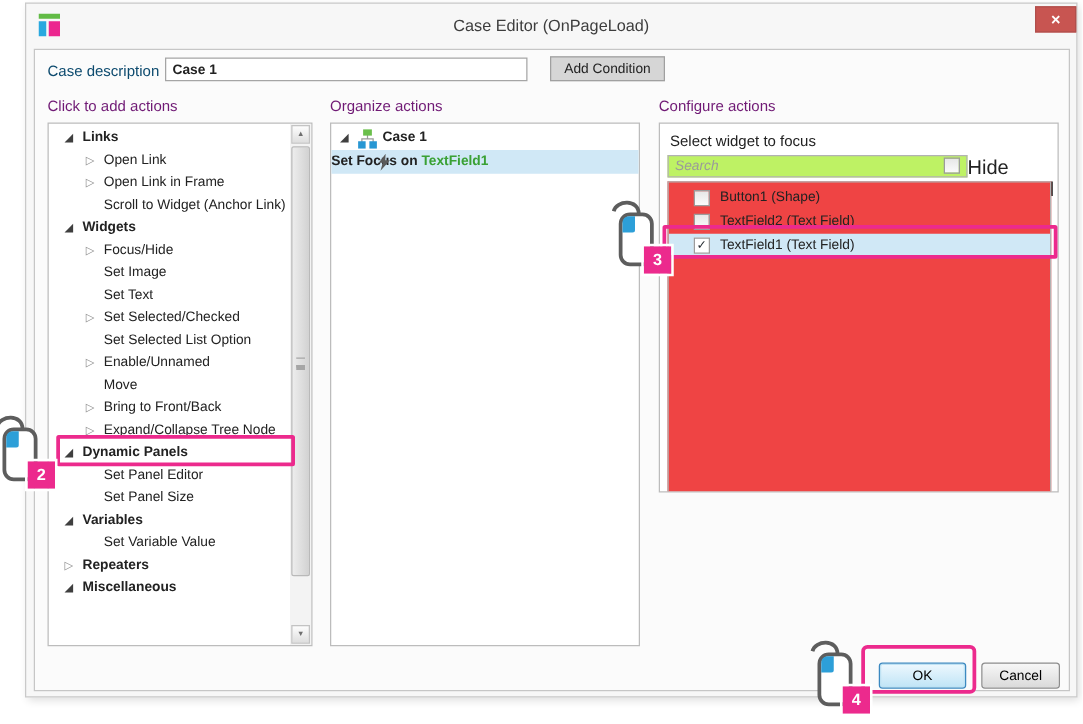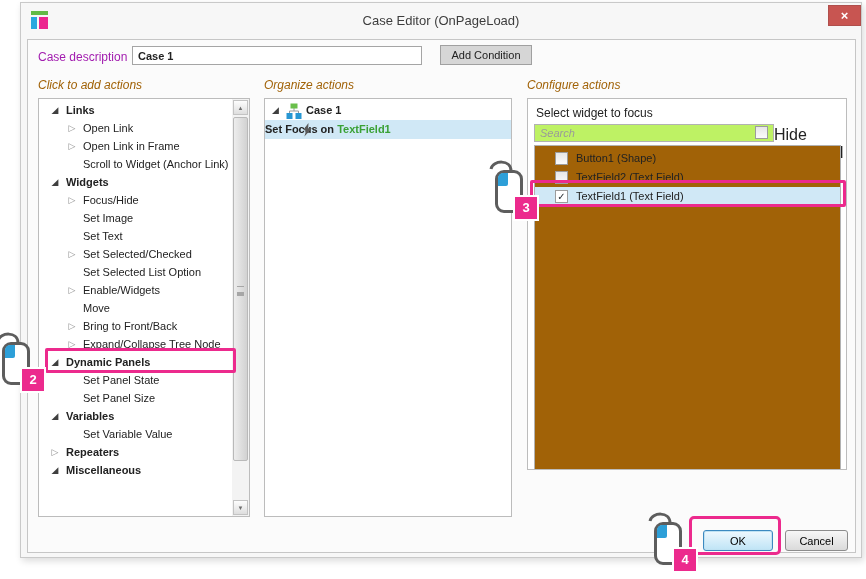--- a/index.html
+++ b/index.html
@@ -19,36 +19,36 @@
   .lg-left { position:absolute; left:0; top:6px; width:6px; height:12px; background:#29a8df; }
   .lg-right{ position:absolute; left:8px; top:6px; width:9px; height:12px; background:#ec268f; }
   .close { position:absolute; left:807px; top:2px; width:33px; height:21px;
            background:#c85551; border:1px solid #b04f4c; color:#fff; text-align:center;
            font-size:13px; line-height:19px; font-weight:bold; cursor:pointer; }
 
   .inner { position:absolute; left:6px; top:36px; width:829px; height:514px;
            background:#fbfbfb; border:1px solid #c6c6c6; }
 
   
-  .cd-label { position:absolute; left:10px; top:10px; font-size:12px; color:#a21caf; }
+  .cd-label { position:absolute; left:10px; top:10px; font-size:12px; color:#0c4a6e; }
   .cd-input { position:absolute; left:104px; top:6px; width:290px; height:19px;
               border:1px solid #a5a5a5; background:#fff; font-family:inherit;
               font-size:11px; font-weight:bold; color:#222; padding:0 5px; }
   .addcond { position:absolute; left:412px; top:5px; width:92px; height:20px;
              background:#d6d6d6; border:1px solid #a0a0a0; font-family:inherit;
              font-size:11px; color:#222; cursor:pointer; }
 
-  .colhead { position:absolute; top:38px; font-size:12px; color:#a16207;font-style:italic; }
+  .colhead { position:absolute; top:38px; font-size:12px; color:#701a75; }
   .ch-left { left:10px; } .ch-mid { left:236px; } .ch-right { left:499px; }
 
   
   .panel { position:absolute; background:#fff; border:1px solid #bcbcbc; overflow:hidden; }
   .left-panel  { left:10px;  top:58px; width:212px; height:419px; }
   .mid-panel   { left:236px; top:58px; width:248px; height:419px; }
-  .right-panel { left:499px; top:58px; width:320px; height:372px; }
+  .right-panel { left:499px; top:58px; width:320px; height:296px; }
 
   
   .tree { position:absolute; left:0; top:2px; right:17px; bottom:0; overflow:hidden; }
   .tree-row { height:18px; line-height:18px; font-size:11px; position:relative;
               padding-left:44px; white-space:nowrap; cursor:default; }
   .tree-row.group { padding-left:27px; font-weight:bold; }
   .tree-row .arrow { position:absolute; left:27px; top:0; width:12px; text-align:center; }
   .tree-row.group .arrow { left:10px; }
   .arrow.expanded  { font-size:9px; color:#3f3f3f; }
   .arrow.collapsed { font-size:9px; color:#8f8f8f; }
@@ -84,21 +84,21 @@
             padding:0 5px; color:#444; }
   .search::placeholder { color:#9a9a9a; font-style:italic; }
   .cb { width:13px; height:13px; border:1px solid #9c9c9c;
         background:linear-gradient(#e7e7e7,#fbfbfb); display:inline-block;
         text-align:center; line-height:12px; font-size:10px; font-weight:bold;
         color:#262d33; cursor:pointer; }
   .cb.checked { background:#fff; }
   .hu-cb { position:absolute; left:227px; top:27px; }
   .hu-label { position:absolute; left:246px; top:27px; font-size:16px; }
   .listbox { position:absolute; left:6px; top:46px; width:307px; height:360px;
-             border:1px solid #b2b2b2; background:#a16207; padding-top:3px; overflow:hidden; }
+             border:1px solid #b2b2b2; background:#ef4444; padding-top:3px; overflow:hidden; }
   .w-row { height:19px; line-height:19px; position:relative; padding-left:41px;
            font-size:11px; white-space:nowrap; cursor:default; }
   .w-row .cb { position:absolute; left:20px; top:3px; }
   .w-row.selected { background:#d0e8f6; }
 
   
   .btn { position:absolute; height:21px; font-family:inherit; font-size:11px;
          border-radius:3px; cursor:pointer; }
   .okbtn { left:675px; top:490px; width:70px; border:1px solid #3c89c0;
            background:linear-gradient(#eef8fe,#bfe4f6); box-shadow:inset 0 0 0 1px #bfe2f3; }
@@ -156,26 +156,26 @@
             <div class="tree-row group"><span class="arrow expanded">◢</span><span>Links</span></div>
             <div class="tree-row"><span class="arrow collapsed">▷</span><span>Open Link</span></div>
             <div class="tree-row"><span class="arrow collapsed">▷</span><span>Open Link in Frame</span></div>
             <div class="tree-row"><span class="arrow none"></span><span>Scroll to Widget (Anchor Link)</span></div>
             <div class="tree-row group"><span class="arrow expanded">◢</span><span>Widgets</span></div>
             <div class="tree-row"><span class="arrow collapsed">▷</span><span>Focus/Hide</span></div>
             <div class="tree-row"><span class="arrow none"></span><span>Set Image</span></div>
             <div class="tree-row"><span class="arrow none"></span><span>Set Text</span></div>
             <div class="tree-row"><span class="arrow collapsed">▷</span><span>Set Selected/Checked</span></div>
             <div class="tree-row"><span class="arrow none"></span><span>Set Selected List Option</span></div>
-            <div class="tree-row"><span class="arrow collapsed">▷</span><span>Enable/Widgets</span></div>
+            <div class="tree-row"><span class="arrow collapsed">▷</span><span>Enable/Unnamed</span></div>
             <div class="tree-row"><span class="arrow none"></span><span>Move</span></div>
             <div class="tree-row"><span class="arrow collapsed">▷</span><span>Bring to Front/Back</span></div>
             <div class="tree-row"><span class="arrow collapsed">▷</span><span>Expand/Collapse Tree Node</span></div>
             <div class="tree-row group"><span class="arrow expanded">◢</span><span>Dynamic Panels</span></div>
-            <div class="tree-row"><span class="arrow none"></span><span>Set Panel State</span></div>
+            <div class="tree-row"><span class="arrow none"></span><span>Set Panel Editor</span></div>
             <div class="tree-row"><span class="arrow none"></span><span>Set Panel Size</span></div>
             <div class="tree-row group"><span class="arrow expanded">◢</span><span>Variables</span></div>
             <div class="tree-row"><span class="arrow none"></span><span>Set Variable Value</span></div>
             <div class="tree-row group"><span class="arrow collapsed">▷</span><span>Repeaters</span></div>
             <div class="tree-row group"><span class="arrow expanded">◢</span><span>Miscellaneous</span></div>
           </div>
         <div class="vscroll">
           <div class="sb-btn sb-up"><span>▲</span></div>
           <div class="sb-thumb">
               <i class="sb-grip"></i>

